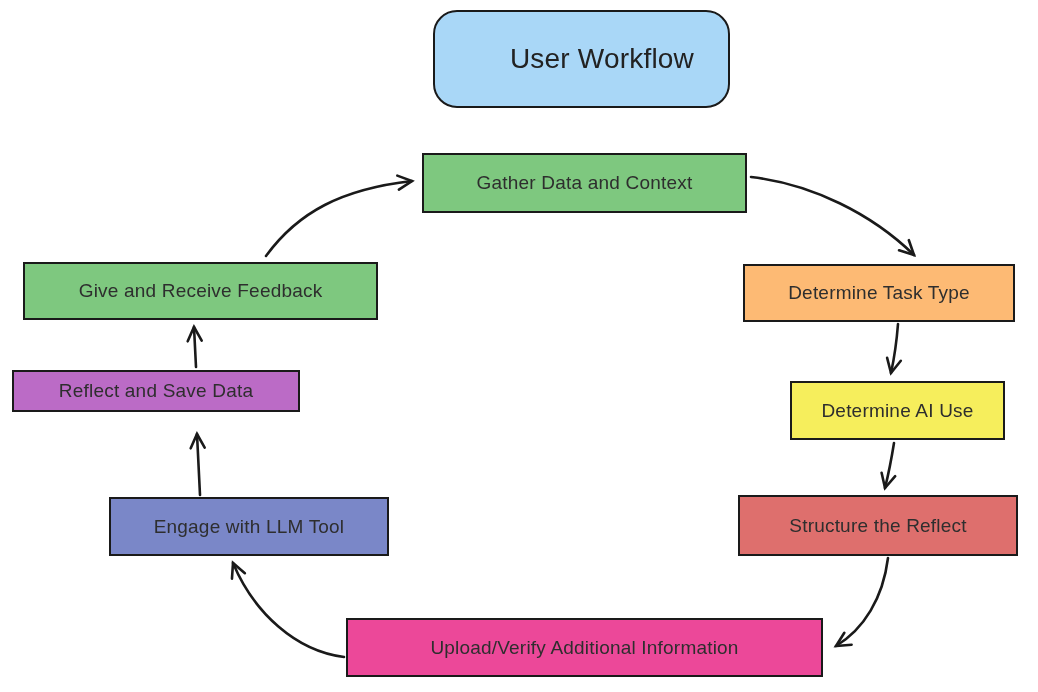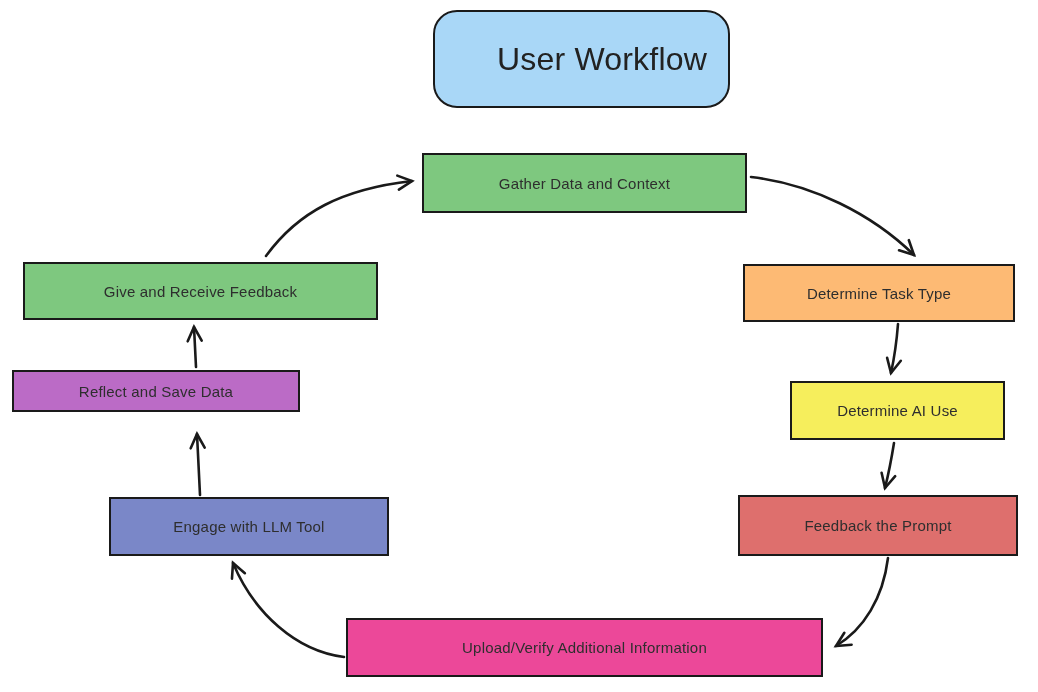--- a/index.html
+++ b/index.html
@@ -29,27 +29,27 @@
   }
   .node {
     position: absolute;
     box-sizing: border-box;
     border: 2px solid #1a1a1a;
     display: flex;
     align-items: center;
     justify-content: center;
     text-align: center;
     color: #2e2e2e;
-    font-size: 15px;
+    font-size: 19px;
     letter-spacing: 0.2px;
   }
   .node.title {
     border-radius: 24px;
     border-width: 2.5px;
-    font-size: 32px;
+    font-size: 28px;
     color: #222222;
     padding-left: 41px;
   }
   
   #n-title    { left: 433px; top: 10px;  width: 297px; height: 98px; }
   #n-gather   { left: 422px; top: 153px; width: 325px; height: 60px; }
   #n-task     { left: 743px; top: 264px; width: 272px; height: 58px; }
   #n-aiuse    { left: 790px; top: 381px; width: 215px; height: 59px; }
   #n-structure{ left: 738px; top: 495px; width: 280px; height: 61px; }
   #n-upload   { left: 346px; top: 618px; width: 477px; height: 59px; }
@@ -88,21 +88,21 @@
 
   <div id="n-task" class="node" style="background: #fdba74;">
     <span>Determine Task Type</span>
   </div>
 
   <div id="n-aiuse" class="node" style="background: rgb(246, 238, 92); align-items: center;">
     <span>Determine AI Use</span>
   </div>
 
   <div id="n-structure" class="node" style="background: rgb(222, 111, 109);">
-    <span>Feedback the Prompt</span>
+    <span>Structure the Reflect</span>
   </div>
 
   <div id="n-upload" class="node" style="background: #ec4899;">
     <span>Upload/Verify Additional Information</span>
   </div>
 
   <div id="n-engage" class="node" style="background: rgb(122, 135, 200); margin-left: 36px;">
     <span>Engage with LLM Tool</span>
   </div>
 

